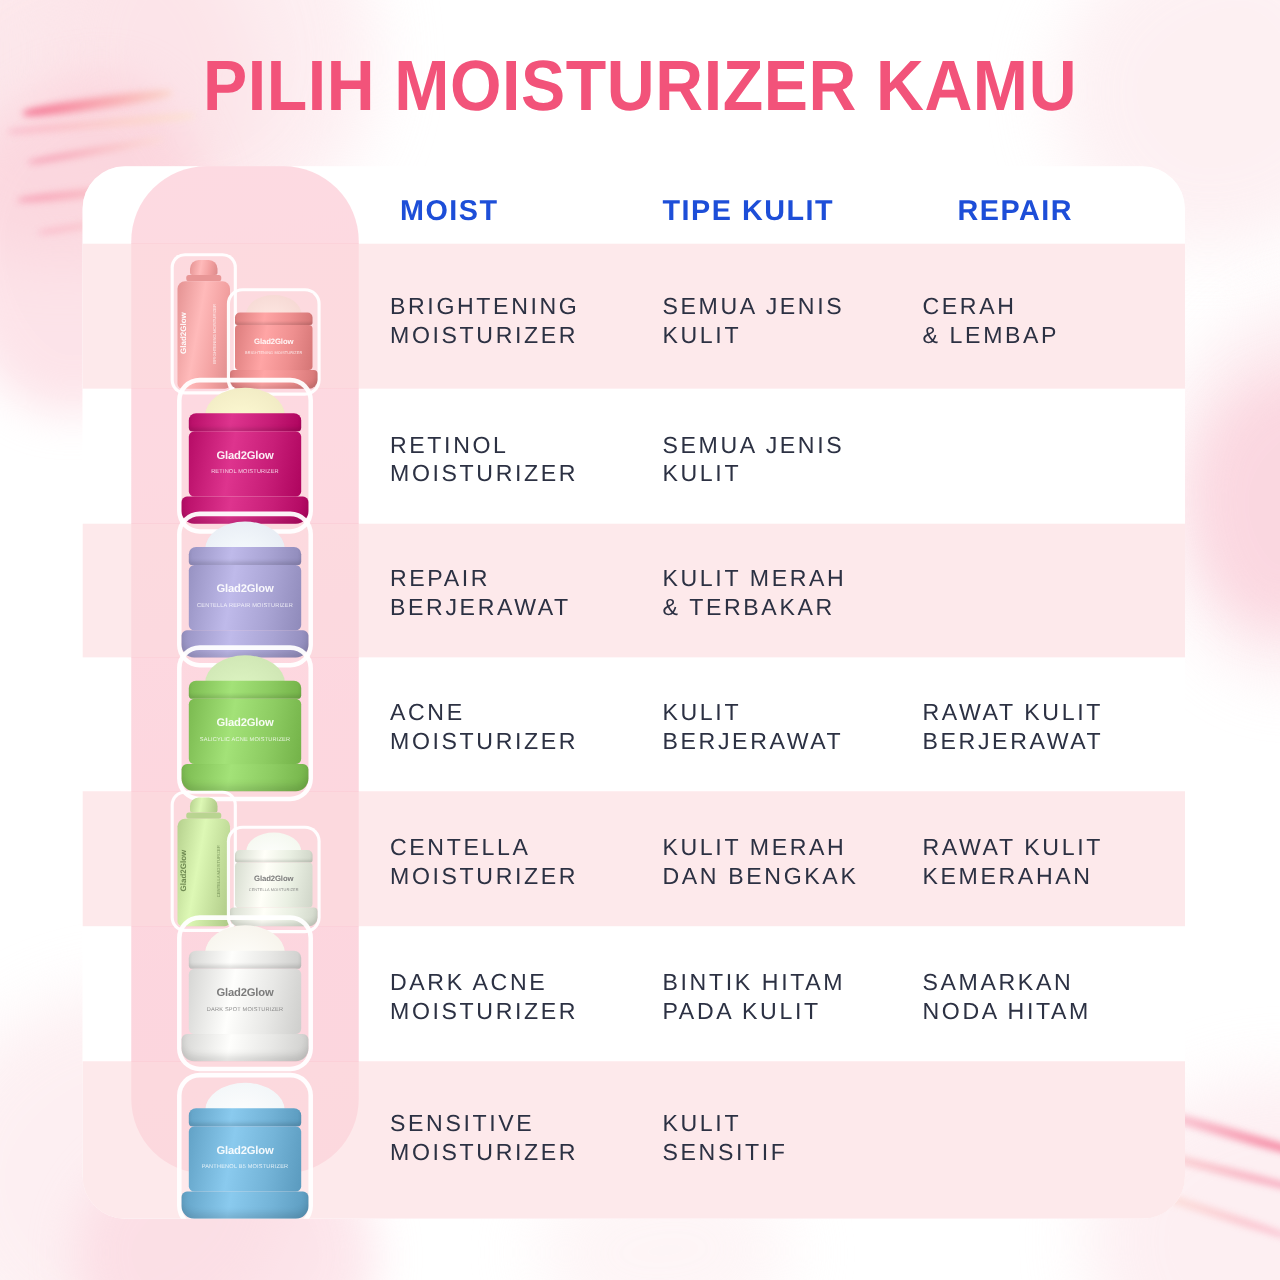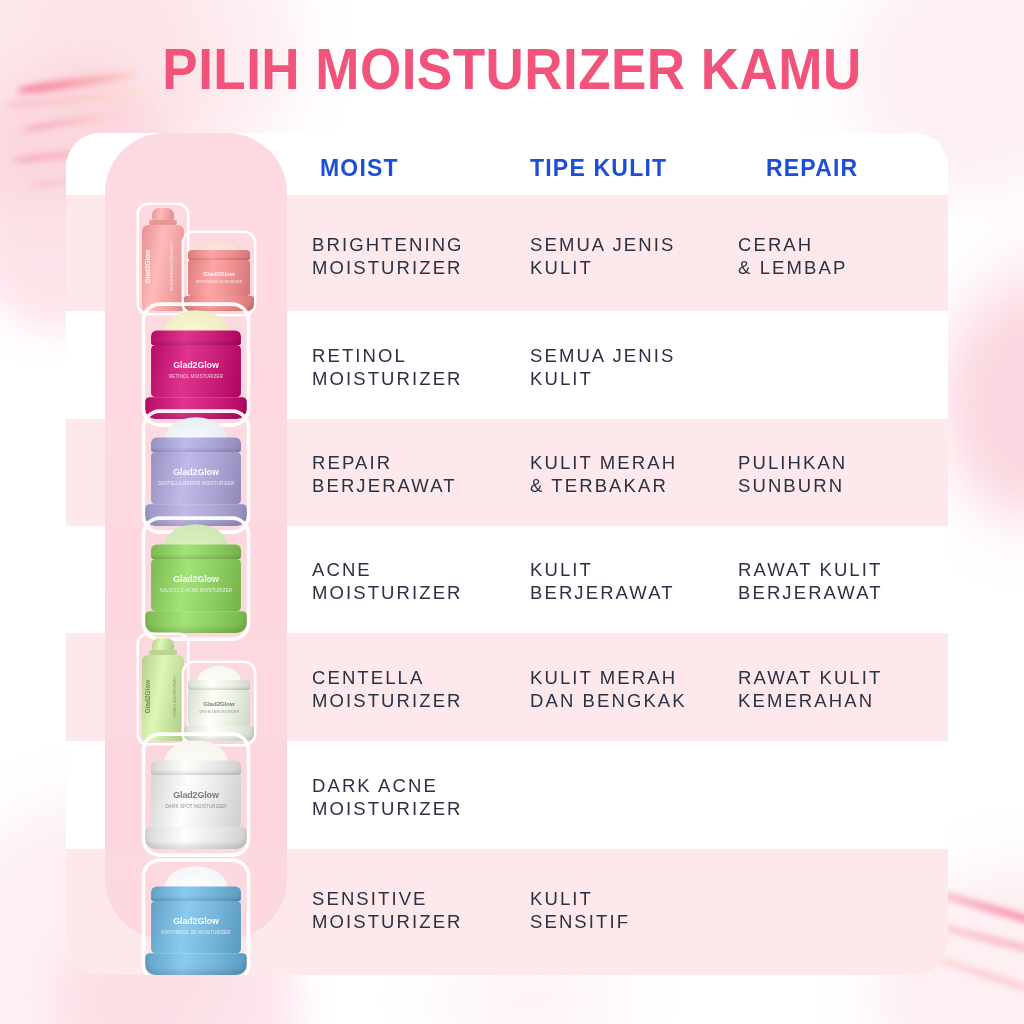--- a/index.html
+++ b/index.html
@@ -242,22 +242,20 @@
 MOISTURIZER</div>
       <div class="cell c2" style="top:33px;">SEMUA JENIS
 KULIT</div>
     </div>
 
     <div class="row" style="top:286px;height:107px;">
       <div class="cell c1" style="top:32px;">REPAIR
 BERJERAWAT</div>
       <div class="cell c2" style="top:32px;">KULIT MERAH
 &amp; TERBAKAR</div>
-      <div class="cell c3" style="top:32px;">PULIHKAN
-SUNBURN</div>
     </div>
 
     <div class="row" style="top:393px;height:107px;">
       <div class="cell c1" style="top:32px;">ACNE
 MOISTURIZER</div>
       <div class="cell c2" style="top:32px;">KULIT
 BERJERAWAT</div>
       <div class="cell c3" style="top:32px;">RAWAT KULIT
 BERJERAWAT</div>
     </div>
@@ -267,20 +265,24 @@
 MOISTURIZER</div>
       <div class="cell c2" style="top:33px;">KULIT MERAH
 DAN BENGKAK</div>
       <div class="cell c3" style="top:33px;">RAWAT KULIT
 KEMERAHAN</div>
     </div>
 
     <div class="row" style="top:608px;height:108px;">
       <div class="cell c1" style="top:33px;">DARK ACNE
 MOISTURIZER</div>
+      <div class="cell c2" style="top:33px;">BINTIK HITAM
+PADA KULIT</div>
+      <div class="cell c3" style="top:33px;">SAMARKAN
+NODA HITAM</div>
     </div>
 
     <div class="row" style="top:716px;height:126px;">
       <div class="cell c1" style="top:38px;">SENSITIVE
 MOISTURIZER</div>
       <div class="cell c2" style="top:38px;">KULIT
 SENSITIF</div>
     </div>
   </div>
 

